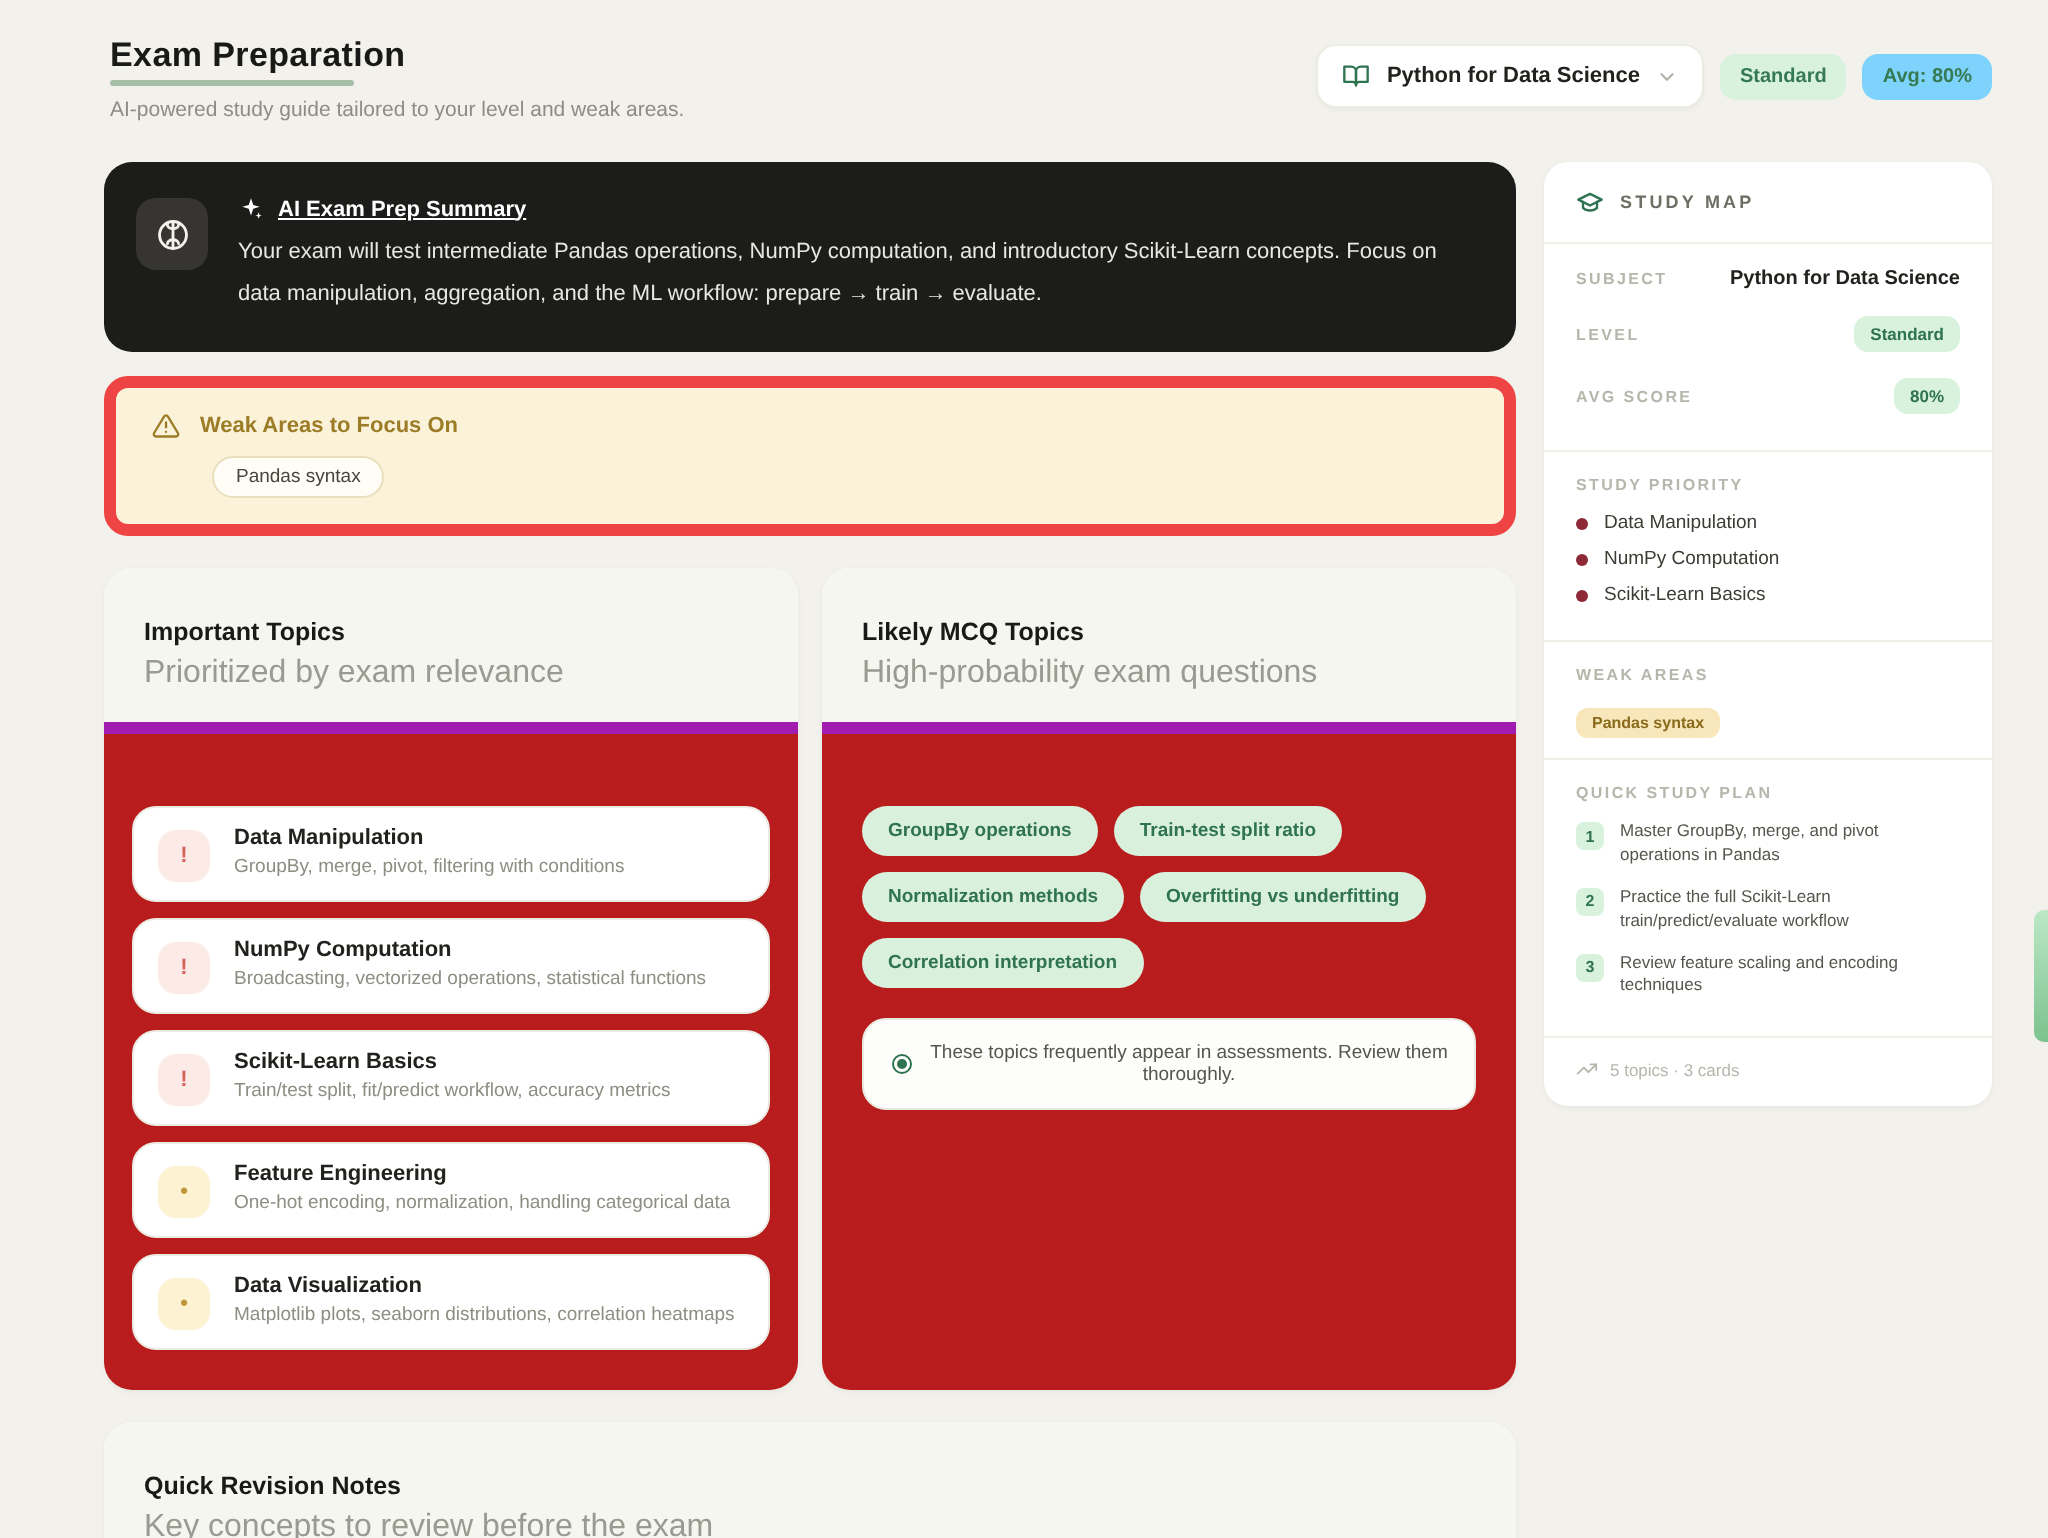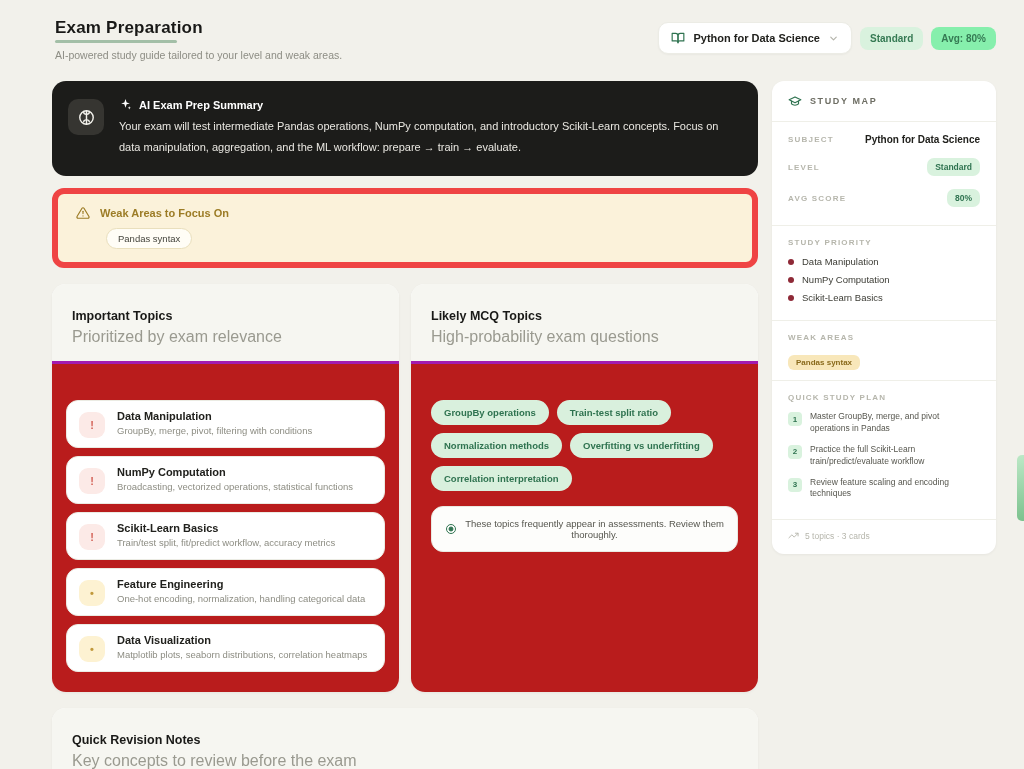--- a/index.html
+++ b/index.html
@@ -19,57 +19,57 @@
   .page-subtitle { margin-top:6px; font-size:10.5px; color:#8d8d84; }
 
   .header-controls { display:flex; align-items:center; gap:8px; margin-top:4px; }
   .course-pill {
     display:flex; align-items:center; gap:8px; background:#fff; border:1px solid #ecece5;
     border-radius:10px; padding:8px 12px; box-shadow:0 1px 2px rgba(0,0,0,.04); cursor:pointer;
   }
   .course-pill .label { font-size:11px; font-weight:700; color:#21211d; }
   .badge { font-size:10px; font-weight:700; padding:6px 10px; border-radius:8px; color:#357a53; }
   .badge.solid { background:#d9f2de; }
-  .badge.soft  { background:#86efac; }
+  .badge.soft  { background:#7dd3fc; }
 
   
   .main { display:flex; gap:14px; padding:20px 28px 0 52px; align-items:flex-start; }
   .content-col { width:706px; flex:0 0 706px; }
   .sidebar-col { width:224px; flex:0 0 224px; }
 
   
   .ai-banner {
     background:#1c1c1a; border-radius:14px; padding:15px 20px 17px 16px;
     display:flex; gap:15px; color:#fff;
   }
   .ai-banner .icon-box {
     width:36px; height:36px; flex:0 0 36px; background:#363531; border-radius:10px;
     display:flex; align-items:center; justify-content:center; color:#f2f1eb; margin-top:3px;
   }
-  .ai-banner .title-row { display:flex; align-items:center; gap:7px; margin-top:2px; }
+  .ai-banner .title-row { display:flex; align-items:center; gap:7px; margin-top:2px;text-decoration:underline; }
   .ai-banner .title-row .t { font-size:11px; font-weight:800; color:#ffffff; }
   .ai-banner .body { margin-top:5px; font-size:11px; line-height:1.95; color:#e9e7e1; max-width:640px; }
 
   
   .weak-banner {
     margin-top:12px; background:#fbf2da; border:6px solid #ef4444; border-radius:12px;
     padding:12px 20px 13px 18px;
   }
   .weak-banner .row { display:flex; align-items:center; gap:10px; color:#9c7c26; }
   .weak-banner .row .t { font-size:11px; font-weight:700; }
   .weak-chip {
     display:inline-block; margin:8px 0 0 30px; background:#fffdf6; border:1px solid #e9dfbd;
     border-radius:999px; padding:4px 11px; font-size:9.5px; color:#45453d;
   }
 
   
   .cards-row { display:flex; gap:12px; margin-top:16px; align-items:stretch; }
   .card { background:#fff; border-radius:14px; box-shadow:0 1px 3px rgba(0,0,0,.05); overflow:hidden; }
   .card.half { width:347px; display:flex; flex-direction:column; }
-  .card-head { background:#f6f6f1; padding:25px 20px 15px 20px; border-bottom:3px solid #a21caf; }
+  .card-head { background:#f6f6f1; padding:25px 20px 15px 20px; border-bottom:6px solid #a21caf; }
   .card-head .ct { font-size:12.5px; font-weight:800; color:#191917; }
   .card-head .cs { margin-top:5px; font-size:16px; color:#9a9a90; }
   .card-body { padding:36px 14px 12px 14px; background:#b91c1c; flex:1; }
 
   
   .topic-item {
     display:flex; gap:12px; align-items:flex-start; border:1px solid #ebebe3; border-radius:12px;
     padding:9px 12px; margin-bottom:8px; background:#fff;
   }
   .topic-badge {

